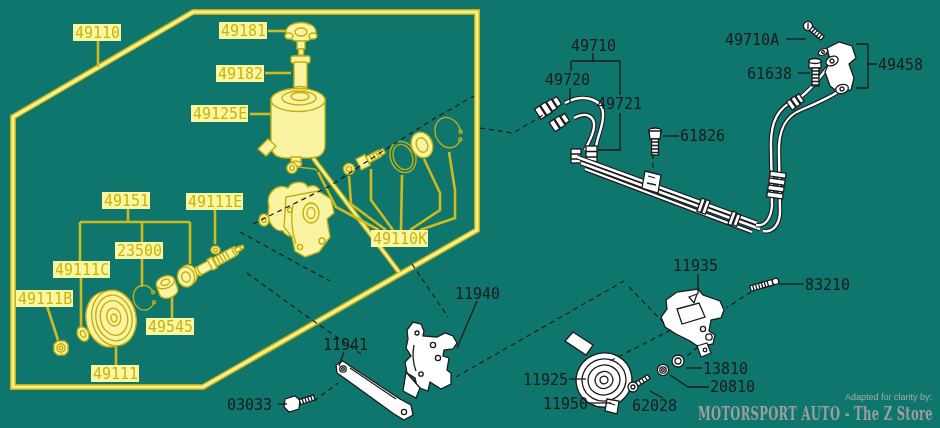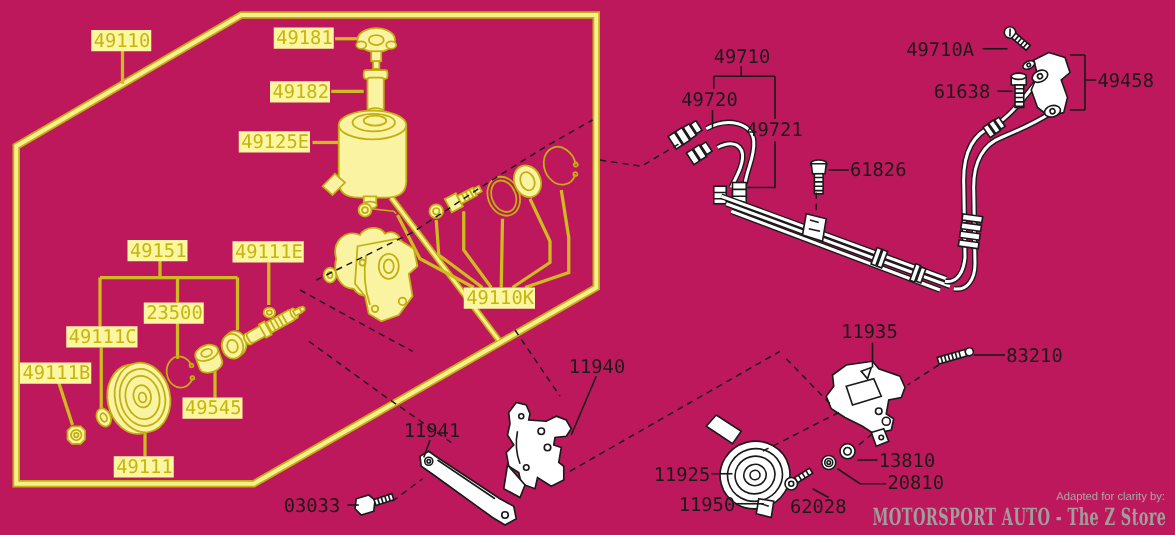--- a/index.html
+++ b/index.html
@@ -1,16 +1,16 @@
 <!DOCTYPE html>
 <html><head>
 <meta charset="utf-8">
 <style>
   html,body{margin:0;padding:0;background:#fff;}
-  #stage{position:relative;width:940px;height:428px;background:#be185d;overflow:hidden;
+  #stage{position:relative;width:940px;height:428px;background:#0f766e;overflow:hidden;
          font-family:"DejaVu Sans Mono",monospace;}
   svg{display:block;}
   text{user-select:none;}
   .ylab{font:15px "DejaVu Sans Mono",monospace;fill:#C9B40F;}
   .blab{font:15px "DejaVu Sans Mono",monospace;fill:#1a1a1a;}
   .lrect{fill:#FBF6A0;}
   .k {stroke:#1a1a1a;fill:none;stroke-width:1.3;}
   .kf{stroke:#1a1a1a;fill:#ffffff;stroke-width:1.3;}
   .dash{stroke:#1a1a1a;fill:none;stroke-width:1.2;stroke-dasharray:5 4;}
   .to{stroke:#1a1a1a;fill:none;stroke-width:4.6;}

